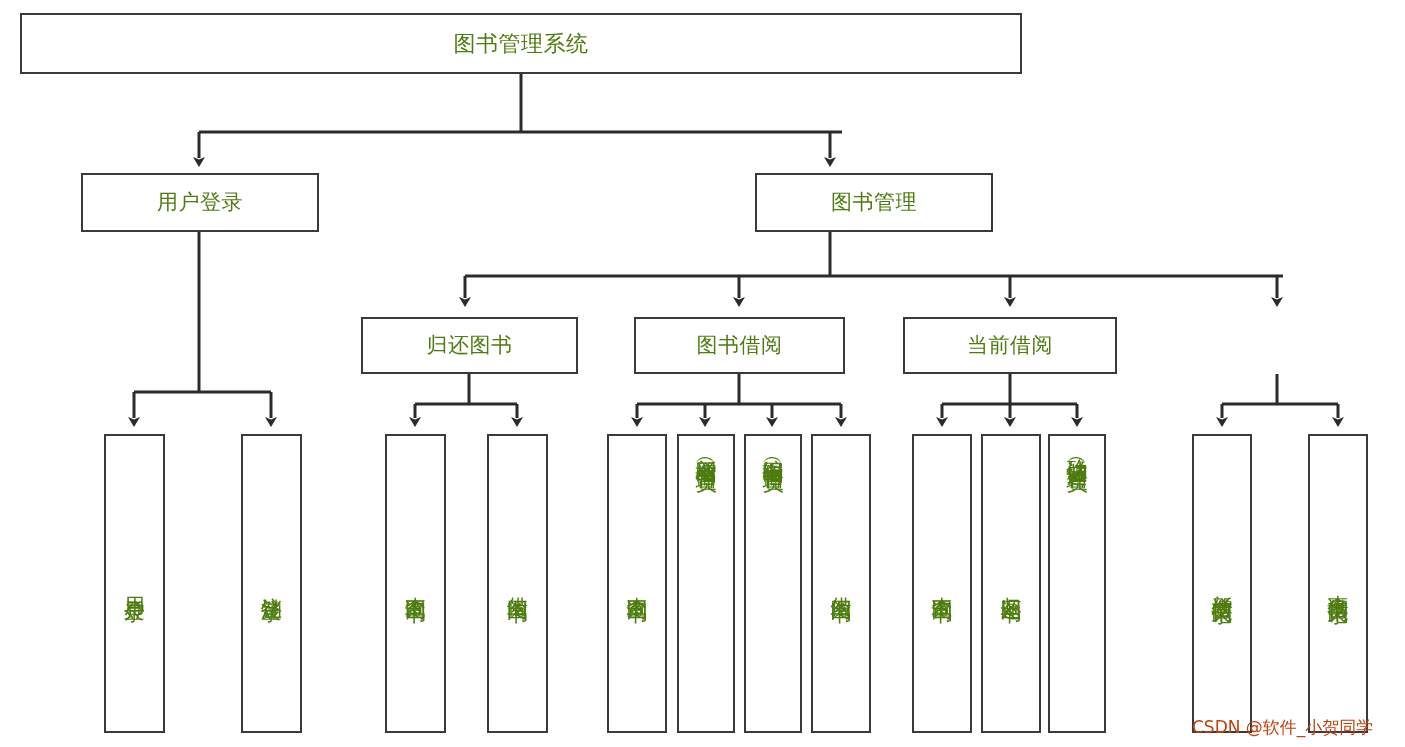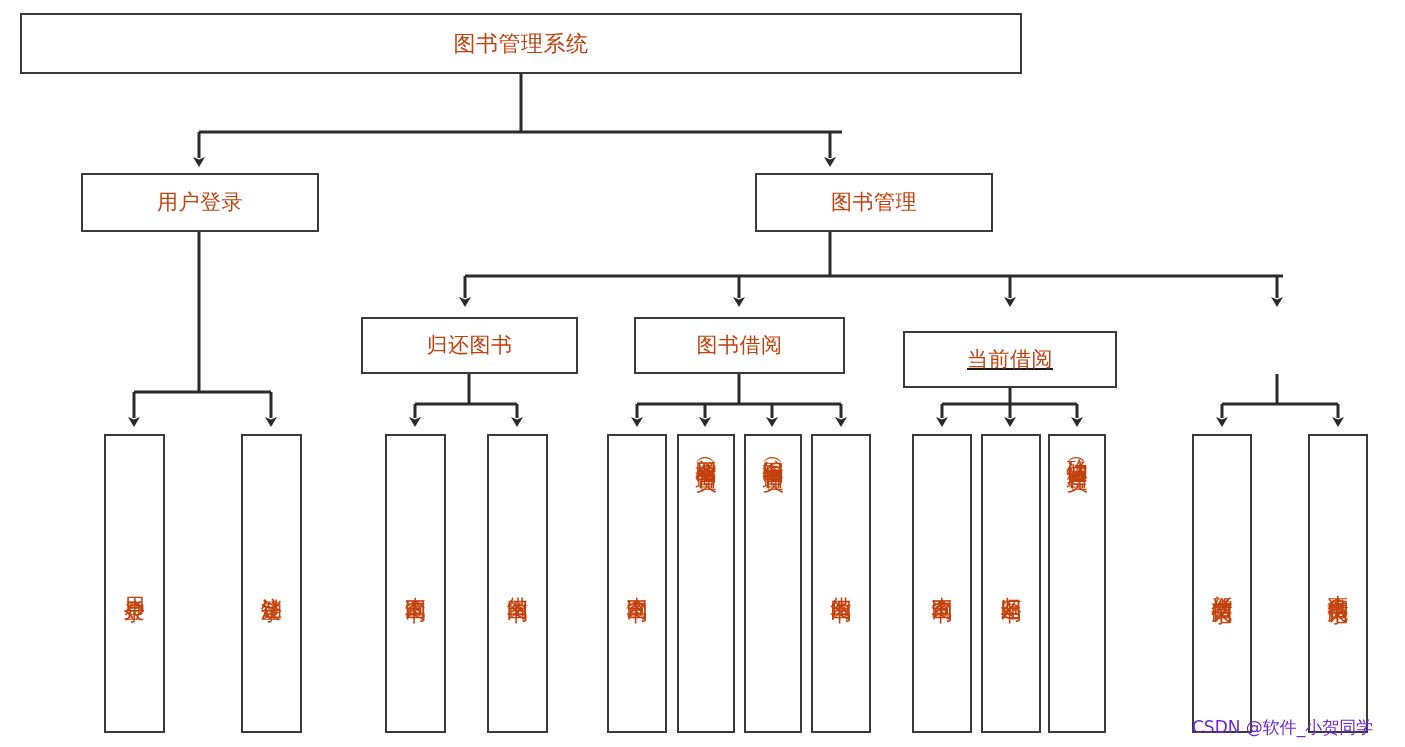--- a/index.html
+++ b/index.html
@@ -29,21 +29,21 @@
     position: absolute;
     box-sizing: border-box;
     border: 2px solid #3a3a3a;
     background: #ffffff;
     display: flex;
     align-items: center;
     justify-content: center;
     color: #1b1b1b;
   }
   .node .lbl {
-    color: #c2410c;
+    color: #4d7c0f;
     line-height: 1.18;
     text-align: center;
     letter-spacing: 0.5px;
   }
   
   .node.horiz .lbl {
     font-size: 21px;
     white-space: nowrap;
   }
   .node.root .lbl {
@@ -62,21 +62,21 @@
     line-height: 1.05;
     letter-spacing: 2px;
     white-space: nowrap;
   }
   .node.vert.midtext {
     align-items: center;
     padding-top: 0;
   }
   .watermark {
     position: absolute;
-    color: #6d28d9;
+    color: #c2410c;
     font-size: 17px;
     white-space: nowrap;
     font-family: "DejaVu Sans", "Liberation Sans", sans-serif;
   }
 </style>
 </head>
 <body>
 
 <div id="canvas">
 
@@ -140,21 +140,21 @@
   <div class="node horiz" style="left:711px; top:173px; width:238px; height:59px;margin-left:44px;">
     <span class="lbl">图书管理</span>
   </div>
 
   <div class="node horiz" style="left:361px; top:317px; width:217px; height:57px;">
     <span class="lbl">归还图书</span>
   </div>
   <div class="node horiz" style="left:634px; top:317px; width:211px; height:57px;">
     <span class="lbl">图书借阅</span>
   </div>
-  <div class="node horiz" style="left:903px; top:331px; width:214px; height:57px;text-decoration:underline;">
+  <div class="node horiz" style="left:903px; top:317px; width:214px; height:57px;">
     <span class="lbl">当前借阅</span>
   </div>
 
   <div class="node vert midtext" style="left:104px; top:434px; width:61px; height:299px;">
     <span class="lbl">用户登录</span>
   </div>
   <div class="node vert midtext" style="left:241px; top:434px; width:61px; height:299px;">
     <span class="lbl">注销登录</span>
   </div>
 

